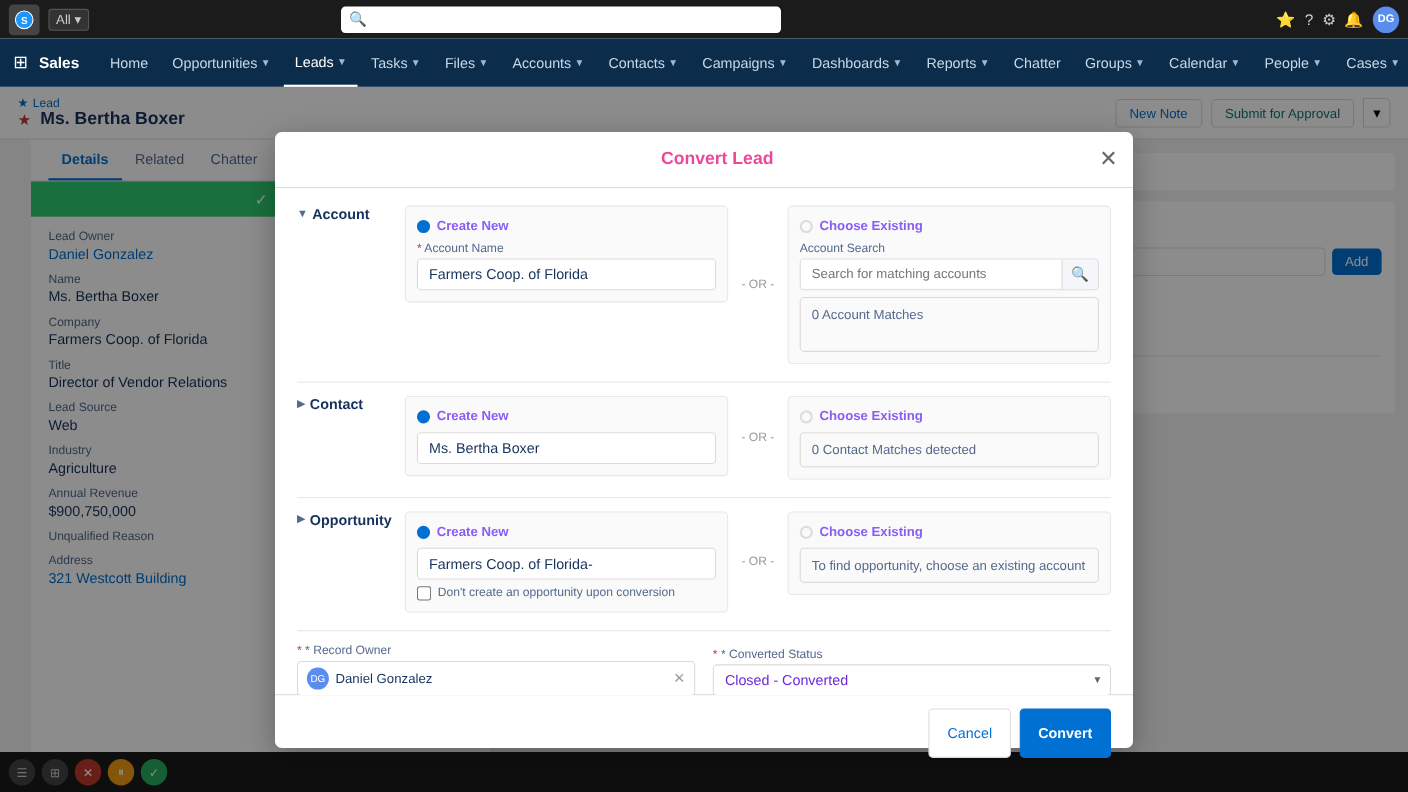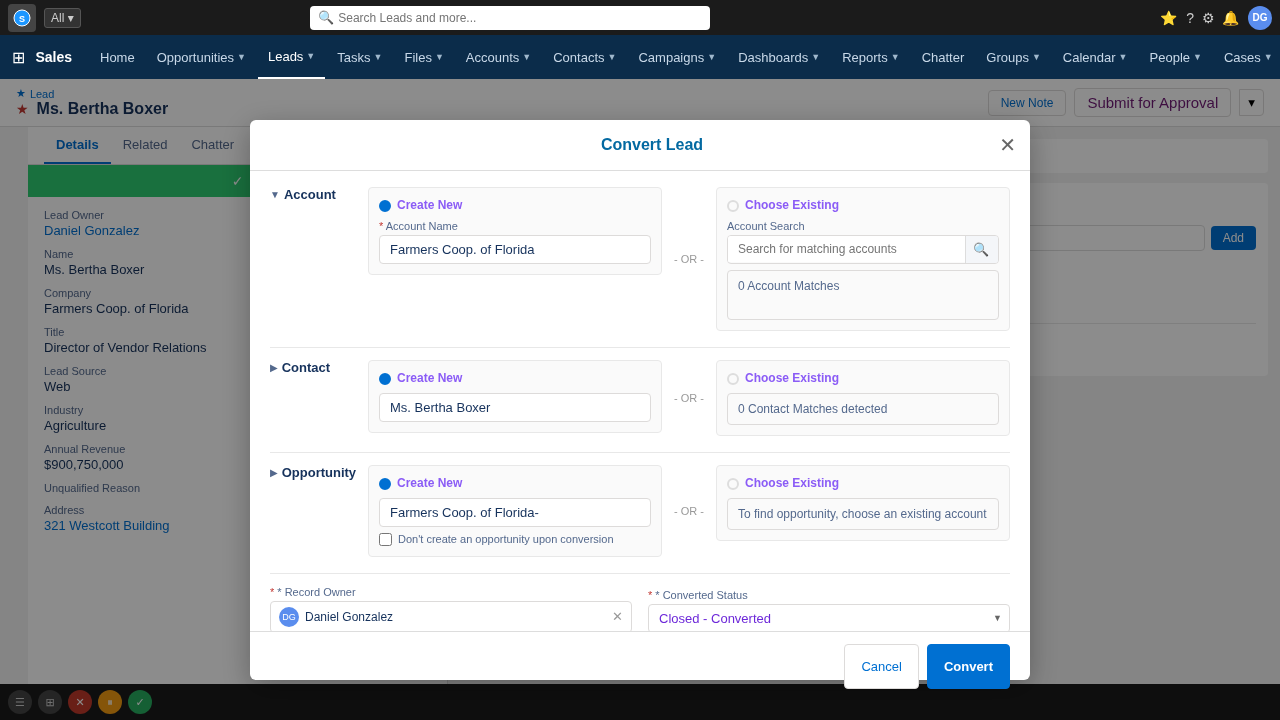--- a/index.html
+++ b/index.html
@@ -169,25 +169,25 @@
       background: white;
       color: #0070d2;
       padding: 5px 12px;
       border-radius: 4px;
       cursor: pointer;
       font-size: 12px;
     }
     .btn-submit {
       border: 1px solid #dddbda;
       background: white;
-      color: #701a75;
+      color: #0f766e;
       padding: 5px 12px;
       border-radius: 4px;
       cursor: pointer;
-      font-size: 15px;
+      font-size: 12px;
     }
     .btn-dropdown {
       border: 1px solid #dddbda;
       background: white;
       padding: 5px 8px;
       border-radius: 0 4px 4px 0;
       cursor: pointer;
     }
 
     
@@ -277,21 +277,21 @@
       display: flex;
       align-items: center;
       justify-content: center;
       padding: 16px 20px;
       border-bottom: 1px solid #ddd;
       position: relative;
     }
     .modal-title {
       font-size: 16px;
       font-weight: bold;
-      color: #0369a1;
+      color: #ec4899;
       margin-left: 24px;
     }
     .modal-close {
       position: absolute;
       right: 14px;
       top: 50%;
       transform: translateY(-50%);
       font-size: 20px;
       color: #666;
       cursor: pointer;
@@ -567,21 +567,20 @@
 <div class="top-bar">
   <div class="top-bar-logo">
     <svg width="18" height="18" viewBox="0 0 18 18">
         <circle cx="9" cy="9" r="8" fill="#1b96ff" stroke="#fff" stroke-width="1"></circle>
         <text x="9" y="13" text-anchor="middle" fill="white" font-size="9" font-weight="bold">S</text>
       </svg>
   </div>
   <button class="all-btn">All ▾</button>
   <div class="search-bar">
     <span>🔍</span>
-    <input type="text" style="color: rgb(85, 85, 85); font-size: 12px; border: none; outline: none; width: 300px;" placeholder="Search Leads and more...">
   </div>
   <div class="top-bar-icons">
     <span class="top-bar-icon">⭐</span>
     <span class="top-bar-icon">?</span>
     <span class="top-bar-icon">⚙</span>
     <span class="top-bar-icon">🔔</span>
     <div class="avatar-circle">DG</div>
   </div>
 </div>
 

